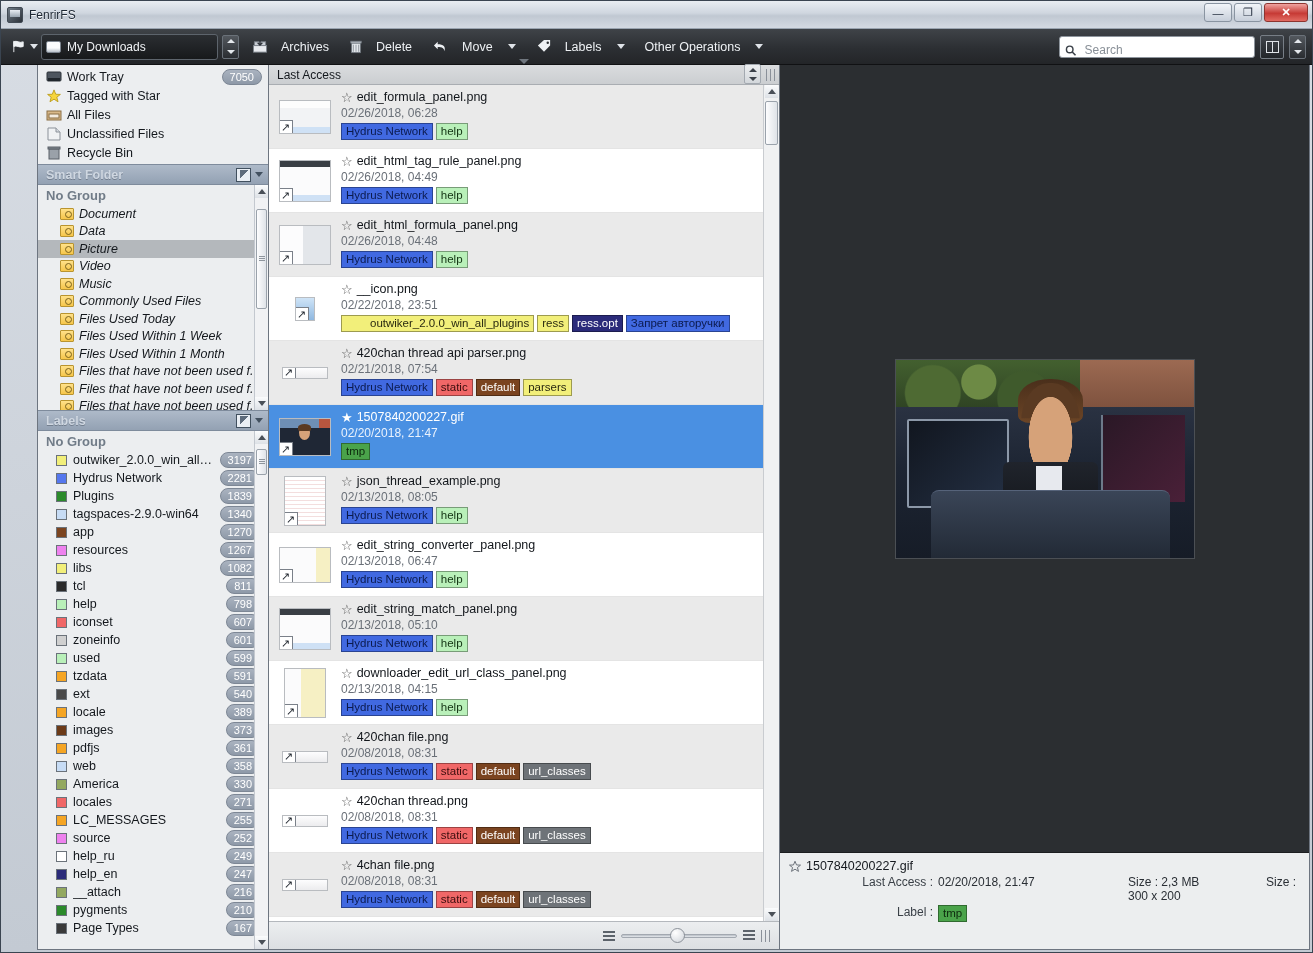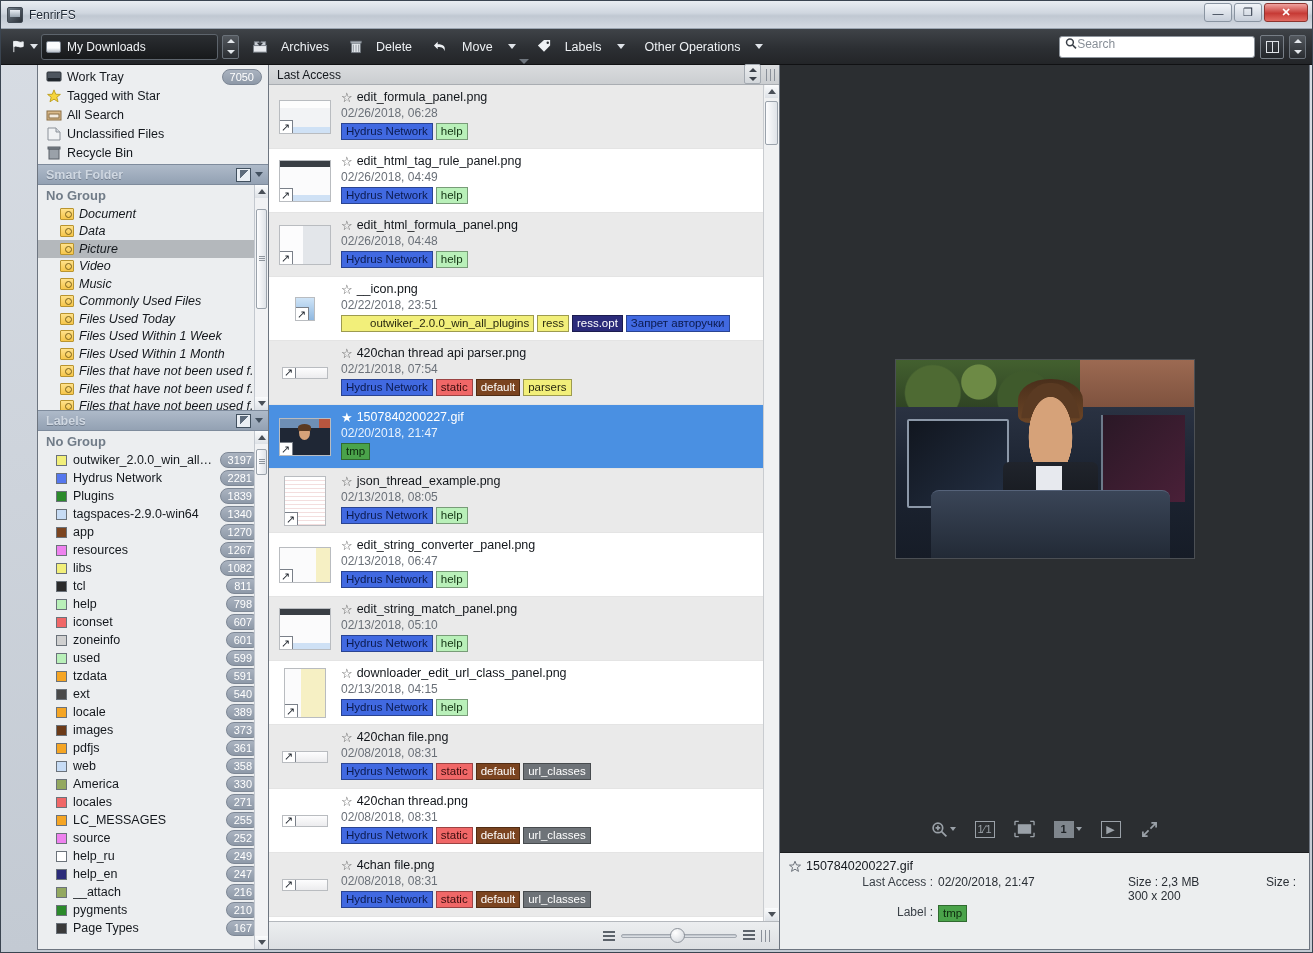--- a/index.html
+++ b/index.html
@@ -88,21 +88,21 @@
   #tb-buttons { display: flex; align-items: center; gap: 2px; margin-left: 4px; }
   .tb-btn {
     display:flex; align-items:center; gap:13px; height:28px; padding: 0 9px;
     color:#eef1f4; font-size: 12.5px; border-radius:3px; cursor:pointer;
     white-space: nowrap;
   }
   .caret { width:0;height:0;border-left:4px solid transparent;border-right:4px solid transparent;border-top:5px solid #dfe3e8; margin-left:2px;}
   #tb-right { margin-left:auto; display:flex; align-items:center; gap:5px; }
   #search-box {
     width: 196px; height: 22px; background:#fff; border:1px solid #8e959d; border-radius:3px;
-    display:flex; align-items:flex-start; padding:0 5px; gap:0;
+    display:flex; align-items:flex-end; padding:0 5px; gap:8px;
   }
   #search-input { border:none; outline:none; font-size:12px; color:#111; width:100%;
      font-family:"Liberation Sans",sans-serif; background:transparent;}
   #search-input::placeholder{ color:#888f97; }
   .panel-toggle {
     width:24px;height:24px;border:1px solid #777e86;border-radius:2px;
     background:linear-gradient(180deg,#40454b,#23262a);
     display:flex;align-items:center;justify-content:center;
   }
   .pt-glyph{ width:13px;height:12px;border:1px solid #dfe3e8; display:flex;}
@@ -401,21 +401,21 @@
           <svg width="16" height="14" viewBox="0 0 16 16">
               <path d="M8 1 L10 6 L15.3 6.2 L11.2 9.4 L12.6 14.6 L8 11.6 L3.4 14.6 L4.8 9.4 L0.7 6.2 L6 6 Z" fill="#f7d53c" stroke="#b99a18"></path>
             </svg>
           <span class="fi-label">Tagged with Star</span>
         </div>
         <div class="fixed-item">
           <svg width="16" height="14" viewBox="0 0 16 14">
               <rect x="1" y="3" width="14" height="9" fill="#d9b98a" stroke="#8a6f45"></rect>
               <rect x="3" y="6" width="10" height="4" fill="#f4ece0" stroke="#8a6f45"></rect>
             </svg>
-          <span class="fi-label">All Search</span>
+          <span class="fi-label">All Files</span>
         </div>
         <div class="fixed-item">
           <svg width="16" height="14" viewBox="0 0 16 14">
               <path d="M2 1 h8 l4 4 v8 H2 Z" fill="#f0f2f4" stroke="#8b9199"></path>
               <path d="M10 1 v4 h4" fill="#d6dbe1" stroke="#8b9199"></path>
             </svg>
           <span class="fi-label">Unclassified Files</span>
         </div>
         <div class="fixed-item">
           <svg width="16" height="14" viewBox="0 0 16 14">
@@ -949,46 +949,20 @@
           <span class="art-bldg"></span>
           <span class="art-car"></span>
           <span class="art-window"></span>
           <span class="art-window2"></span>
           <span class="art-hair"></span>
           <span class="art-head"></span>
           <span class="art-suit"></span>
           <span class="art-shirt"></span>
           <span class="art-door"></span>
         </div>
-        <div id="viewer-tools">
-          <span class="vt">
-            <svg width="17" height="17" viewBox="0 0 16 16">
-                <circle cx="6.5" cy="6.5" r="4.5" fill="none" stroke="#9aa1a8" stroke-width="1.6"></circle>
-                <path d="M10 10 L14.5 14.5 M4.3 6.5 h4.4 M6.5 4.3 v4.4" stroke="#9aa1a8" stroke-width="1.6"></path>
-              </svg>
-            <span class="vt-caret"></span>
-          </span>
-          <span class="vt-box">1⁄1</span>
-          <span class="vt">
-            <svg width="21" height="18" viewBox="0 0 22 18">
-                <rect x="4" y="4" width="14" height="10" fill="#9aa1a8"></rect>
-                <path d="M1 1 h4 M1 1 v4 M21 1 h-4 M21 1 v4 M1 17 h4 M1 17 v-4 M21 17 h-4 M21 17 v-4" stroke="#9aa1a8" stroke-width="1.4" fill="none"></path>
-              </svg>
-          </span>
-          <span class="vt">
-            <span class="vt-box" style="background:#7f868d;color:#1e2226;border-color:#7f868d;font-weight:bold;">1</span>
-            <span class="vt-caret"></span>
-          </span>
-          <span class="vt-box">▶</span>
-          <span class="vt">
-            <svg width="19" height="17" viewBox="0 0 18 18">
-                <path d="M11 2 h5 v5 M16 2 L10 8 M7 16 H2 v-5 M2 16 L8 10" stroke="#9aa1a8" stroke-width="1.8" fill="none"></path>
-              </svg>
-          </span>
-        </div>
       </div>
 
       <div id="info-panel">
         <div id="info-name">
           <svg width="14" height="13" viewBox="0 0 16 16">
               <path d="M8 1.5 L9.9 6.1 L14.8 6.3 L11 9.3 L12.3 14 L8 11.3 L3.7 14 L5 9.3 L1.2 6.3 L6.1 6.1 Z" fill="none" stroke="#6a7078" stroke-width="1.2"></path>
             </svg>
           <span>1507840200227.gif</span>
         </div>
         <div class="info-grid">

